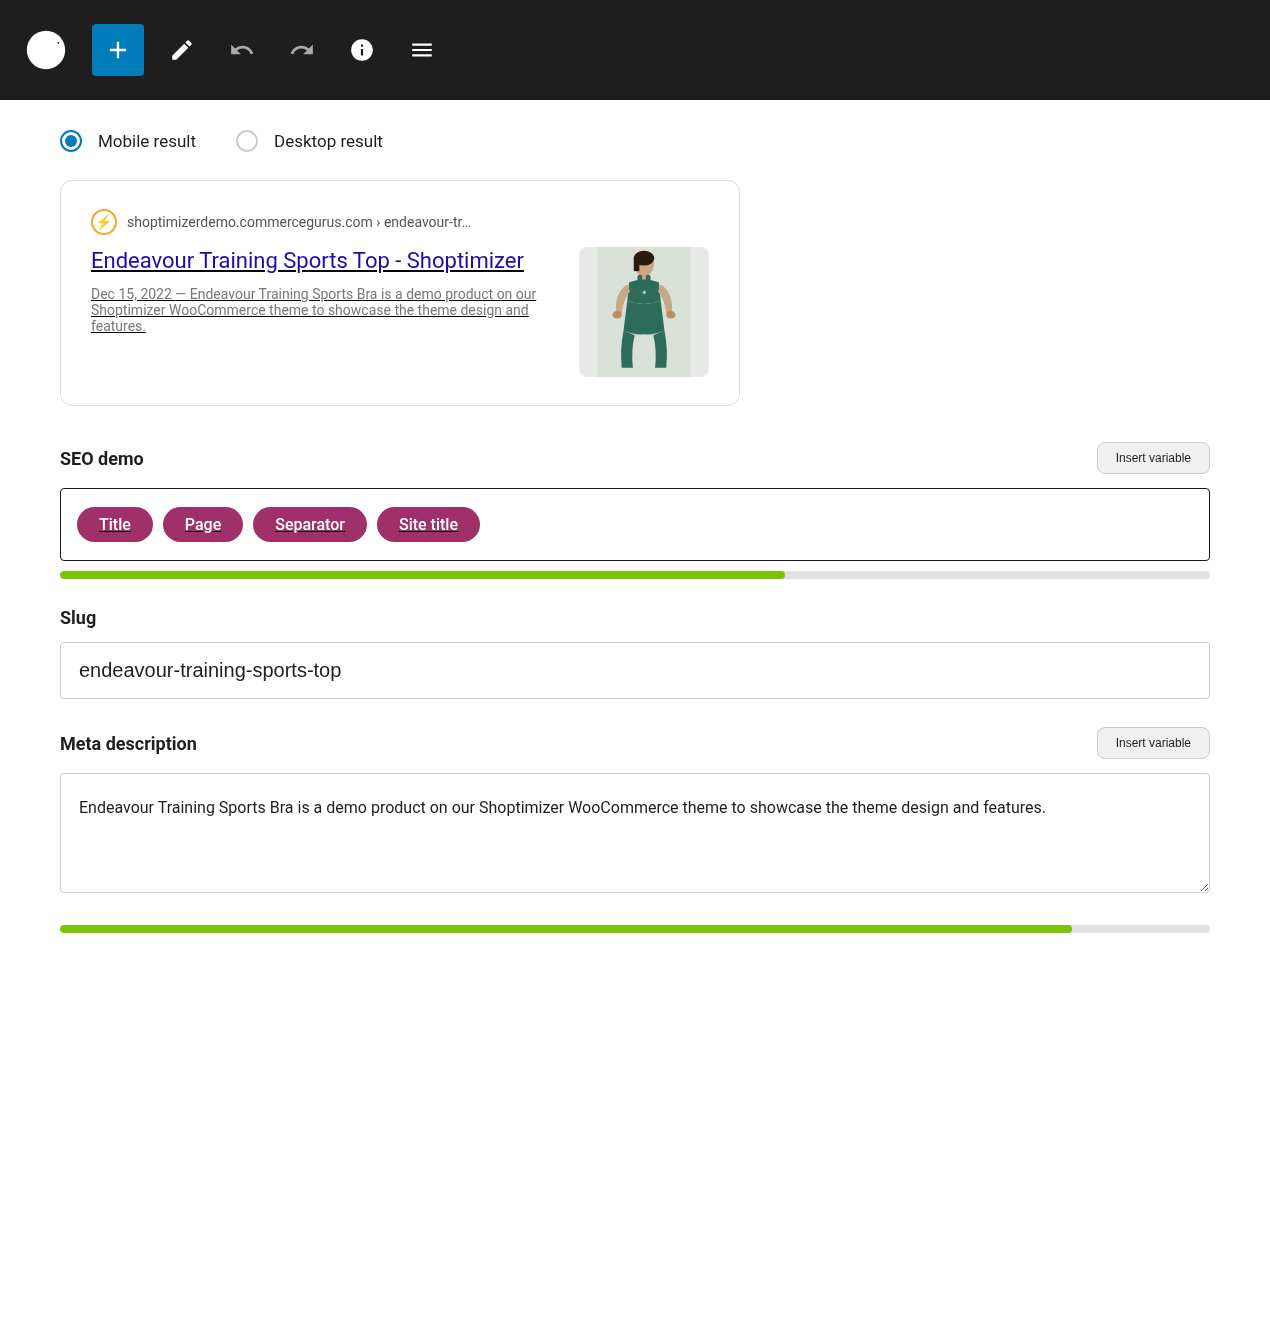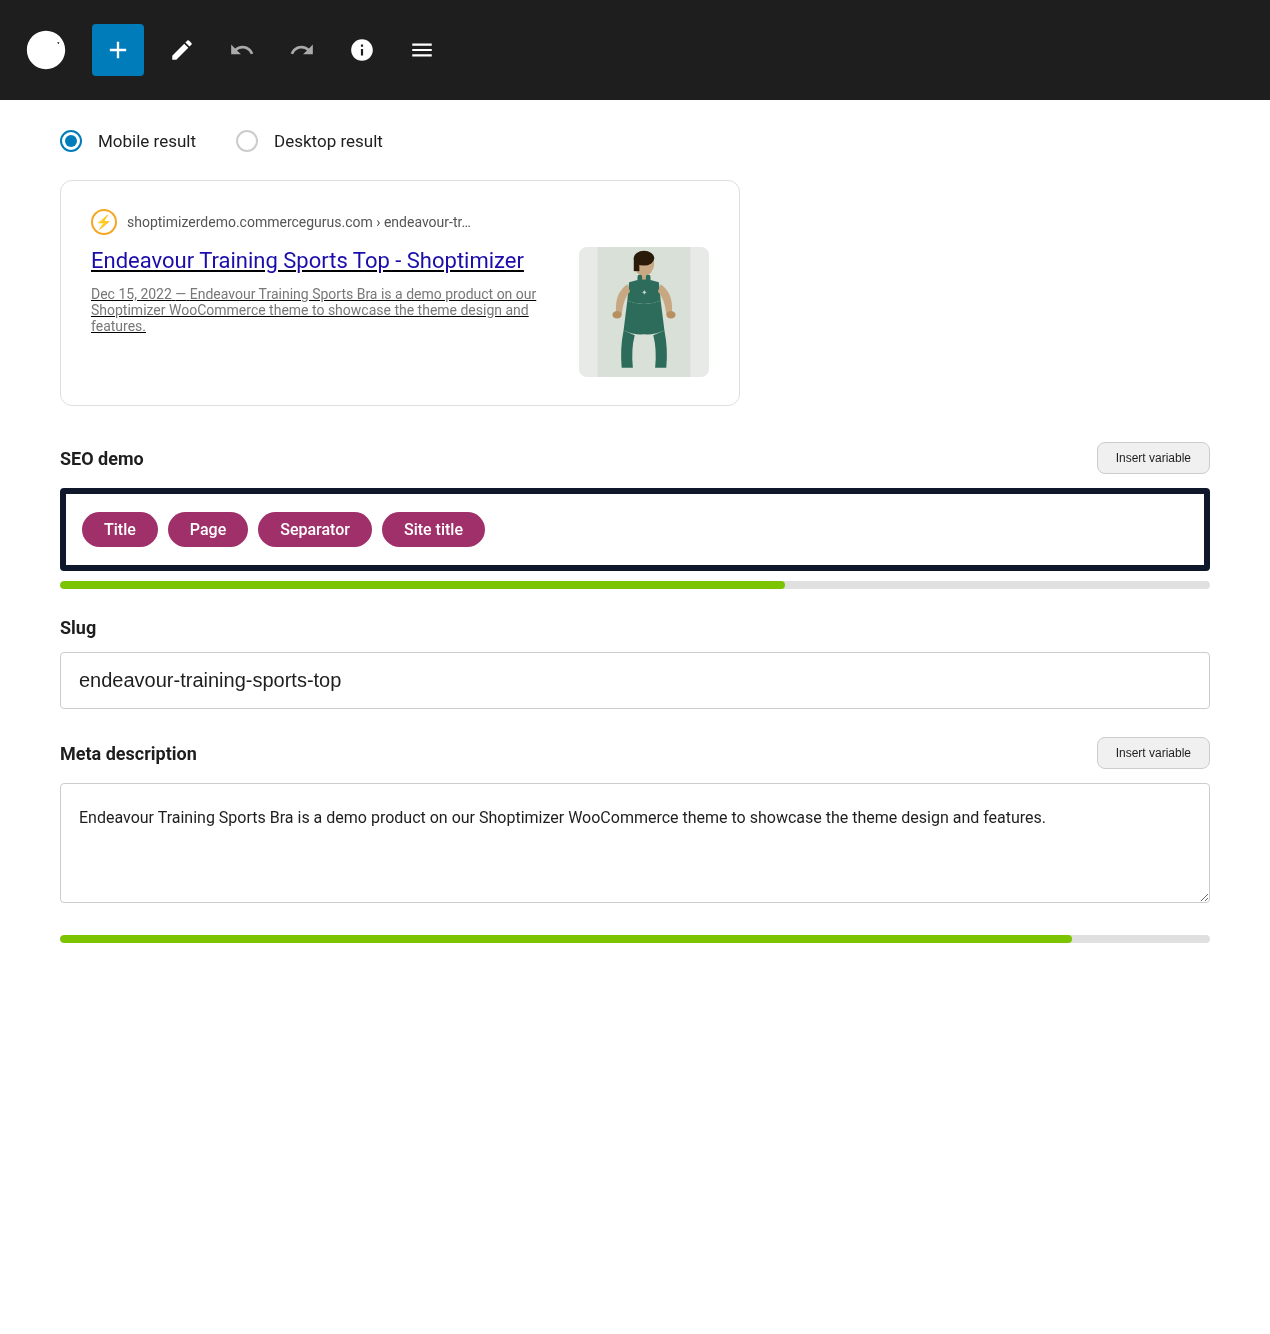--- a/index.html
+++ b/index.html
@@ -183,29 +183,30 @@
       border: 1px solid #ccc;
       background: #f0f0f0;
       border-radius: 8px;
       cursor: pointer;
       font-size: 12px;
       color: #1e1e1e;
     }
 
     
     .seo-title-box {
-      border: 6px solid #0f172a;
+      border: 1px solid #0f172a;
       border-radius: 4px;
       padding: 18px 16px;
       margin-bottom: 10px;
       min-height: 64px;
       display: flex;
       align-items: center;
       flex-wrap: wrap;
       gap: 10px;
+      text-decoration: underline;
     }
     .tag-pill {
       background: #a0306a;
       color: white;
       border-radius: 50px;
       padding: 8px 22px;
       font-size: 16px;
       font-weight: 500;
       cursor: pointer;
     }

